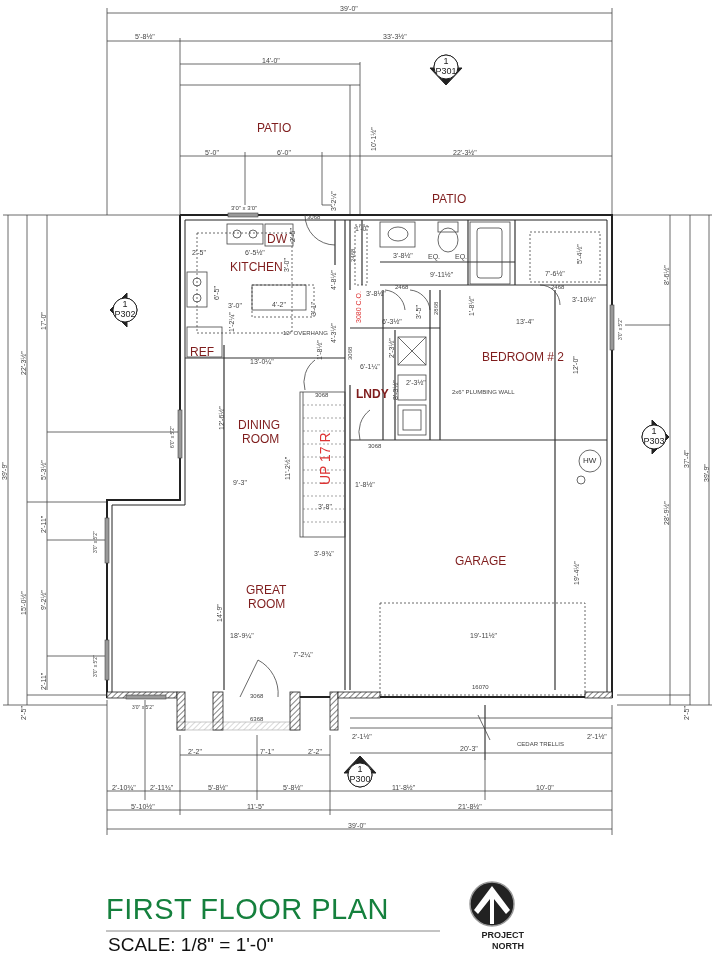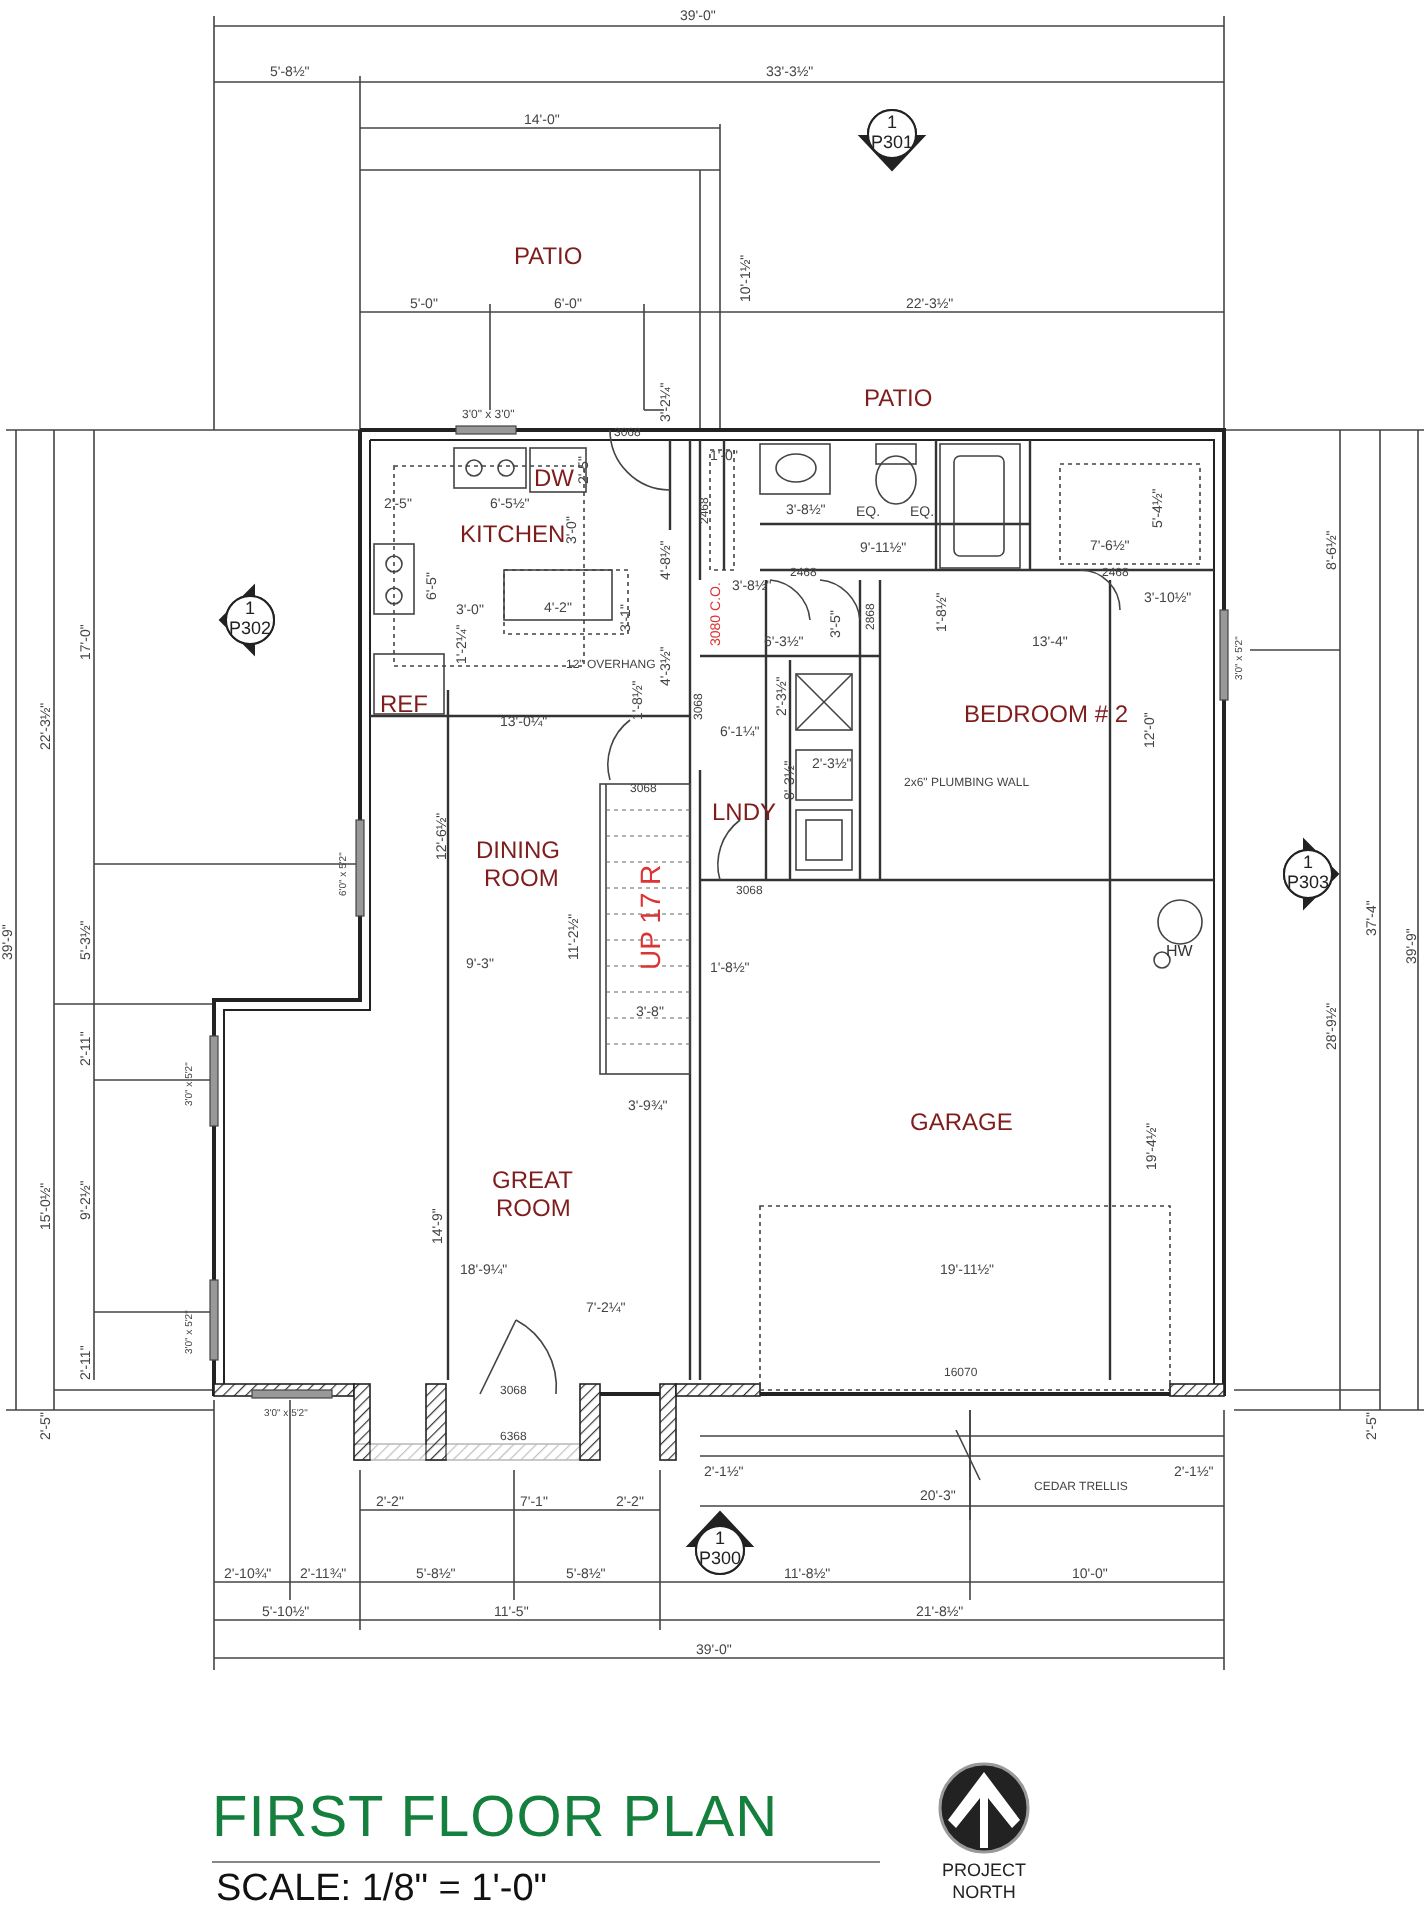--- a/index.html
+++ b/index.html
@@ -9,21 +9,21 @@
   .dim { font-size: 7px; color: #444; }
   .dimv { font-size: 7px; color: #444; transform-origin: 0 0; transform: rotate(-90deg); }
   .room { font-size: 12px; color: #7f1d1d; text-align: center; }
   .note { font-size: 6px; color: #444; }
   .red { color: #d33; }
   .tag { position: absolute; width: 28px; height: 28px; }
   .tag .num { position: absolute; left: 0; width: 28px; top: 3px; text-align: center; font-size: 9px; color: #222; }
   .tag .sheet { position: absolute; left: 0; width: 28px; top: 13px; text-align: center; font-size: 9px; color: #222; }
   .title { position: absolute; left: 106px; top: 893px; font-size: 29px; color: #15803d; letter-spacing: 0.5px; }
   .scale { position: absolute; left: 108px; top: 934px; font-size: 19px; color: #111; }
-  .north-lbl { position: absolute; left: 460px; width: 64px; text-align: center; font-size: 9px; font-weight: normal; color: #222; }
+  .north-lbl { position: absolute; left: 460px; width: 64px; text-align: right; font-size: 9px; font-weight: bold; color: #222; }
 </style>
 </head>
 <body>
 
 <svg id="plan" viewBox="0 0 714 960" xmlns="http://www.w3.org/2000/svg">
   <defs>
     <pattern id="hatch" width="4" height="4" patternUnits="userSpaceOnUse" patternTransform="rotate(45)">
       <rect width="4" height="4" fill="#fff"></rect>
       <line x1="0" y1="0" x2="0" y2="4" stroke="#333" stroke-width="1.2"></line>
     </pattern>
@@ -222,27 +222,27 @@
     <polygon points="492,886 474,910 478,914 490,899 490,924 494,924 494,899 506,914 510,910" fill="#fff"></polygon>
   </g>
 </svg>
 
 <div class="lbl room" style="left:257px;top:122px;">PATIO</div>
 <div class="lbl room" style="left:432px;top:193px;">PATIO</div>
 <div class="lbl room" style="left:230px;top:261px;">KITCHEN</div>
 <div class="lbl room" style="left:267px;top:233px;">DW</div>
 <div class="lbl room" style="left:190px;top:346px;">REF</div>
 <div class="lbl room" style="left:482px;top:351px;text-align:right;">BEDROOM # 2</div>
-<div class="lbl room" style="left:356px;top:400px;">LNDY</div>
+<div class="lbl room" style="left:356px;top:388px;font-weight:bold;">LNDY</div>
 <div class="lbl room" style="left:238px;top:419px;">DINING</div>
 <div class="lbl room" style="left:242px;top:433px;">ROOM</div>
 <div class="lbl room" style="left:455px;top:555px;">GARAGE</div>
 <div class="lbl room" style="left:246px;top:584px;">GREAT</div>
 <div class="lbl room" style="left:248px;top:598px;">ROOM</div>
-<div class="lbl" style="left:583px;top:472px;font-size:8px;">HW</div>
+<div class="lbl" style="left:583px;top:457px;font-size:8px;">HW</div>
 
 <div class="tag" style="left:432px;top:53px;">
   <div class="num">1</div>
   <div class="sheet">P301</div>
 </div>
 <div class="tag" style="left:111px;top:296px;">
   <div class="num">1</div>
   <div class="sheet">P302</div>
 </div>
 <div class="tag" style="left:640px;top:423px;">

